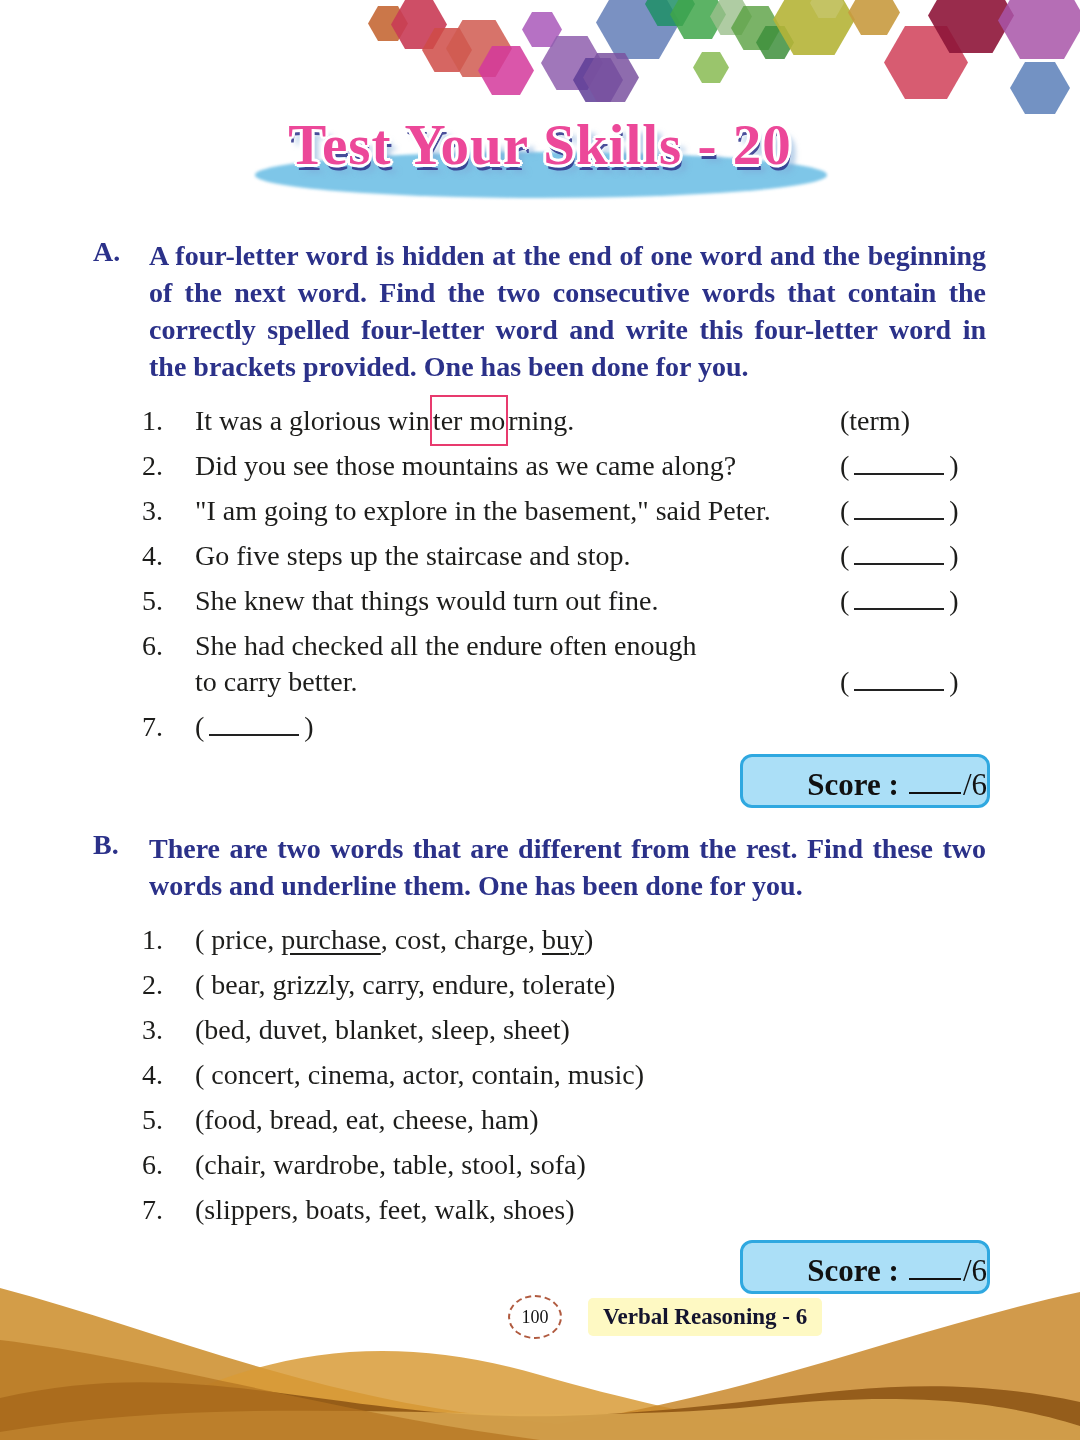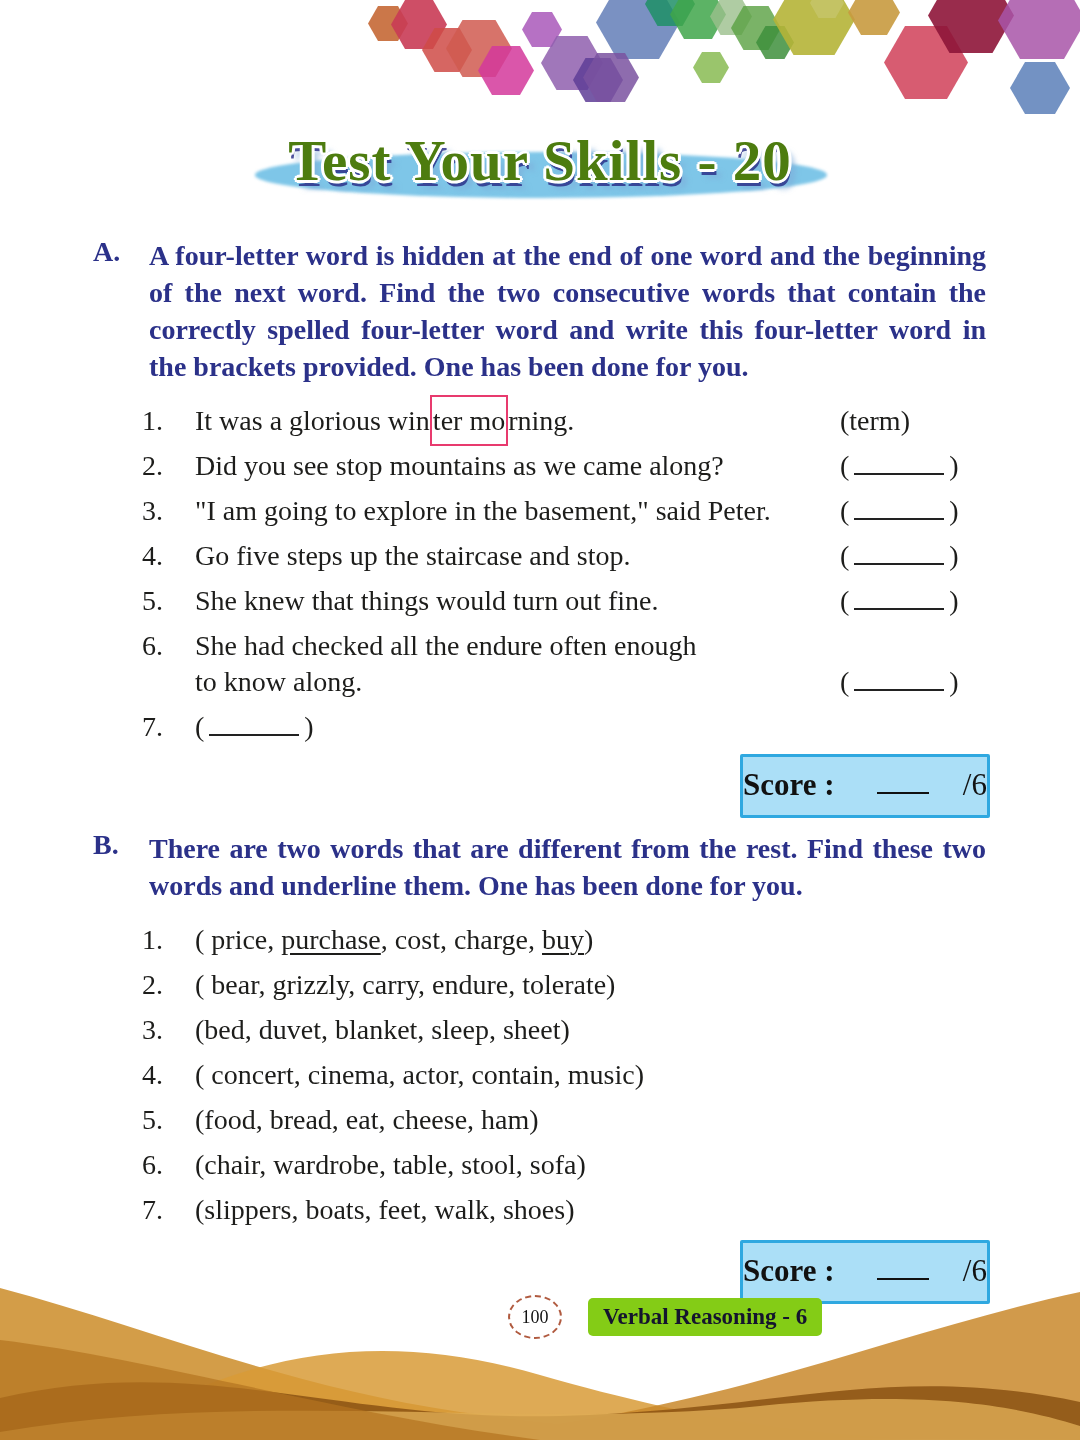--- a/index.html
+++ b/index.html
@@ -8,22 +8,22 @@
         font-family:"Liberation Serif", serif;color:#1d1d1b;}
 
   
   .hex-layer{position:absolute;left:0;top:0;width:1080px;height:150px;}
   .hex{position:absolute;clip-path:polygon(25% 0%,75% 0%,100% 50%,75% 100%,25% 100%,0% 50%);}
 
   
   .title-wrap{position:absolute;top:116px;left:0;width:100%;height:95px;text-align:center;}
   .title-ellipse{position:absolute;left:255px;top:36px;width:572px;height:46px;
                  background:#7ec6e8;border-radius:50%;filter:blur(1.5px);}
-  .title{position:relative;margin:16px;font-size:57px;font-weight:bold;letter-spacing:1px;
-         color:#4d7c0f;line-height:1;
+  .title{position:relative;margin:0;font-size:57px;font-weight:bold;letter-spacing:1px;
+         color:#ec4899;line-height:1;
          text-shadow:
            -2px -2px 0 #fff, 2px -2px 0 #fff, -2px 2px 0 #fff, 2px 2px 0 #fff,
            0 -3px 0 #fff, 0 3px 0 #fff, -3px 0 0 #fff, 3px 0 0 #fff,
            2px 6px 0 rgba(43,49,137,0.85),
            7px 9px 5px rgba(126,170,215,0.55);}
 
   
   .sec{position:absolute;left:93px;width:897px;}
   .sec-head{display:flex;color:#2b3189;font-weight:bold;font-size:28px;line-height:37px;}
   .sec-label{width:52px;flex:none;}
@@ -34,31 +34,31 @@
   .row.align-end{align-items:flex-end;}
   .row .num{width:53px;flex:none;}
   .row .itext{flex:1;}
   .row .ans{width:150px;flex:none;white-space:nowrap;}
   .blank{display:inline-block;width:90px;height:0.62em;border-bottom:2px solid #222;margin:0 5px;}
   .boxed{border:2.5px solid #e83a6e;padding:8px 1px;}
   .u{text-decoration:underline;text-underline-offset:4px;text-decoration-thickness:2px;}
 
   
   .score-box{position:absolute;right:90px;width:244px;height:46px;background:#abdff7;
-             border:3px solid #2fa8e0;border-radius:2px;display:flex;align-items:flex-end;
-             justify-content:space-between;font-size:31px;color:#111;padding-bottom:12px;box-sizing:content-box;}
+             border:3px solid #2fa8e0;border-radius:12px;display:flex;align-items:flex-end;
+             justify-content:flex-end;font-size:31px;color:#111;padding-bottom:2px;box-sizing:content-box;}
   .score-label{font-weight:bold;}
   .score-blank{display:inline-block;width:52px;height:0;border-bottom:2.5px solid #111;
                margin:0 2px 9px 10px;}
 
   
   .page-circle{position:absolute;left:508px;top:1295px;width:54px;height:44px;
                border:2px dashed #b05a3f;border-radius:50%;display:flex;align-items:center;
                justify-content:center;font-size:18px;color:#111;box-sizing:border-box;}
-  .badge{position:absolute;left:588px;top:1298px;height:38px;background:#84cc16;border-radius:5px;
+  .badge{position:absolute;left:588px;top:1298px;height:38px;background:#fef9c3;border-radius:5px;
          display:flex;align-items:center;padding:0 15px;font-size:23px;font-weight:bold;color:#14142e;}
   .waves{position:absolute;left:0;bottom:0;width:1080px;height:160px;display:block;}
 </style>
 </head>
 <body>
 
 <div class="page">
 
   <div class="hex-layer" id="hex-layer">
       <div class="hex" style="left: 368px; top: 6px; width: 40px; height: 35px; background: rgb(200, 112, 63); opacity: 0.95;"></div>
@@ -99,21 +99,21 @@
     <div class="items">
 
       <div class="row">
         <span class="num">1.</span>
         <span class="itext"><span>It was a glorious win</span><span class="boxed">ter mo</span><span>rning.</span></span>
         <span class="ans">(term)</span>
       </div>
 
       <div class="row">
         <span class="num">2.</span>
-        <span class="itext">Did you see stop mountains as we came along?</span>
+        <span class="itext">Did you see those mountains as we came along?</span>
         <span class="ans"><span>(</span><span class="blank"></span><span>)</span></span>
       </div>
 
       <div class="row">
         <span class="num">3.</span>
         <span class="itext">"I am going to explore in the basement," said Peter.</span>
         <span class="ans"><span>(</span><span class="blank"></span><span>)</span></span>
       </div>
 
       <div class="row">
@@ -123,21 +123,21 @@
       </div>
 
       <div class="row">
         <span class="num">5.</span>
         <span class="itext">She knew that things would turn out fine.</span>
         <span class="ans"><span>(</span><span class="blank"></span><span>)</span></span>
       </div>
 
       <div class="row align-end">
         <span class="num" style="align-self:flex-start;">6.</span>
-        <span class="itext"><span>She had checked all the endure often enough</span><br><span>to know along.</span></span>
+        <span class="itext"><span>She had checked all the endure often enough</span><br><span>to carry better.</span></span>
         <span class="ans"><span>(</span><span class="blank"></span><span>)</span></span>
       </div>
 
       <div class="row">
         <span class="num">7.</span>
         <span class="ans"><span>(</span><span class="blank"></span><span>)</span></span>
       </div>
 
     </div>
   </section>

